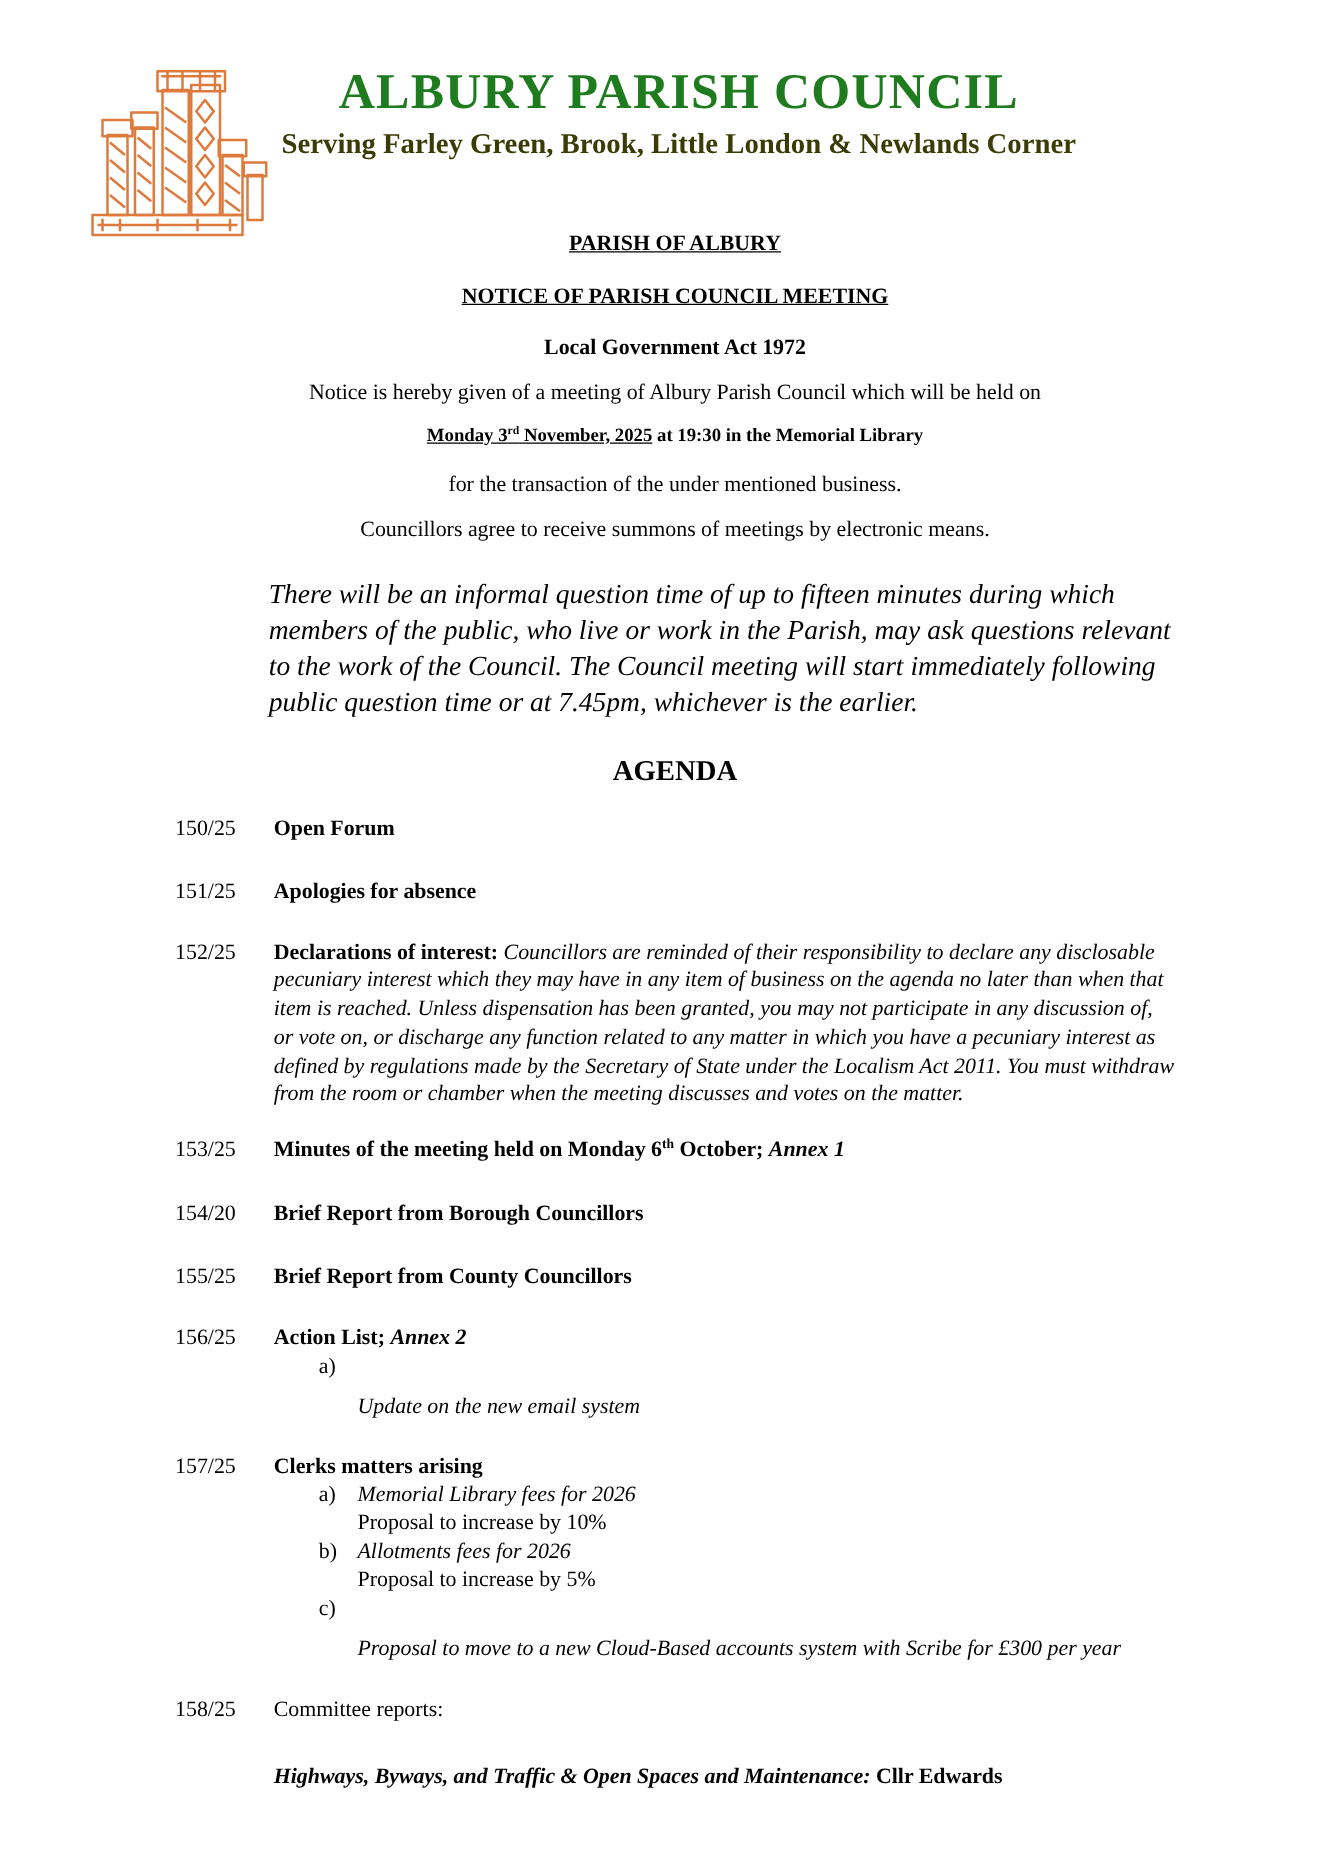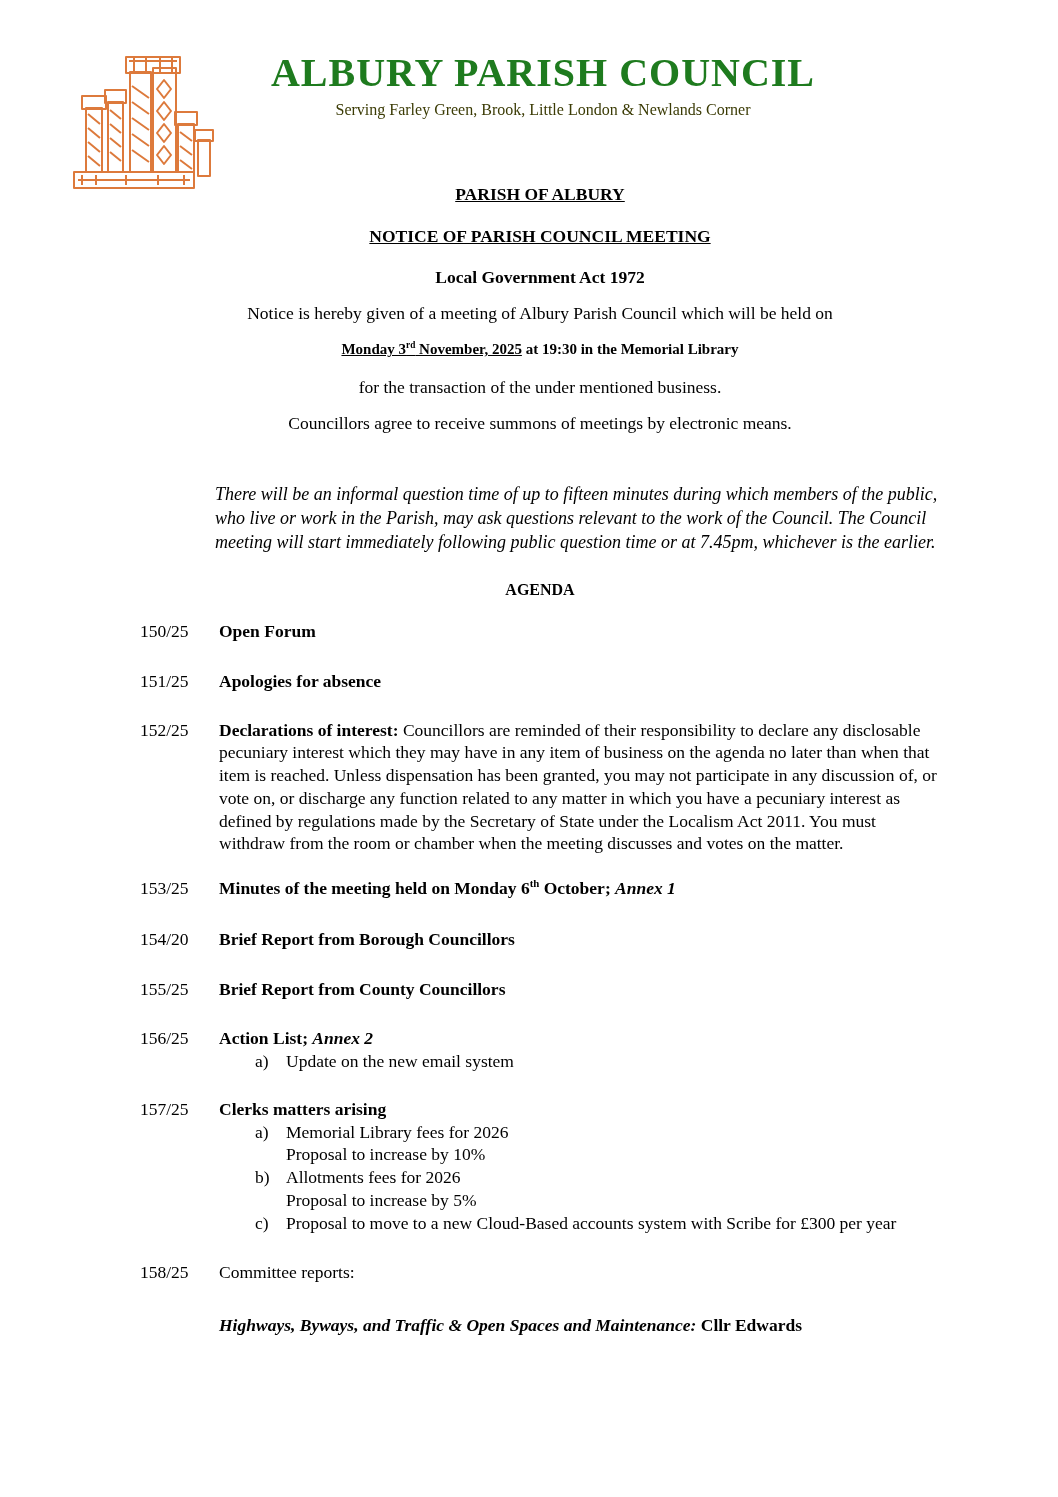--- a/index.html
+++ b/index.html
@@ -12,37 +12,37 @@
   html,body{background:#ffffff;}
   .page{
     width:1058px;height:1497px;margin:0 auto;position:relative;
     background:#ffffff;color:var(--text);
     font-family:"Liberation Serif","DejaVu Serif",serif;
     font-size:17.5px;line-height:1.3;overflow:hidden;
   }
   .logo{position:absolute;left:66px;top:44px;width:152px;height:152px;}
   .header-text{position:absolute;left:0;right:0;top:52px;text-align:center;padding-left:28px;}
   .header-title{font-size:40px;font-weight:bold;color:var(--title-green);letter-spacing:1px;line-height:1.05;}
-  .header-subtitle{font-size:16px;font-weight:normal;color:var(--subtitle-olive);margin-top:6px;}
+  .header-subtitle{font-size:23px;font-weight:bold;color:var(--subtitle-olive);margin-top:6px;}
   .content{position:absolute;left:140px;right:118px;top:183px;}
   .center{text-align:center;}
   .b{font-weight:bold;}
-  .i{}
+  .i{font-style:italic;margin-top:32px;}
   .bi{font-weight:bold;font-style:italic;}
   .u{text-decoration:underline;}
   sup{font-size:62%;vertical-align:super;line-height:0;}
   .h-parish{margin-top:0;}
   .h-notice{margin-top:19px;}
   .h-act{margin-top:18px;}
   .ln-given{margin-top:14px;}
   .ln-date{margin-top:15px;font-size:15px;}
   .ln-trans{margin-top:16px;}
   .ln-summons{margin-top:14px;}
-  .question-para{margin-top:48px;margin-left:75px;width:744px;font-style:italic;font-size:18px;line-height:1.32;}
-  .h-agenda{margin-top:26px;font-size:16px;}
+  .question-para{margin-top:25px;margin-left:75px;width:744px;font-style:italic;font-size:22px;line-height:1.32;}
+  .h-agenda{margin-top:26px;font-size:23px;}
   .agenda{margin-top:19px;}
   .agenda-row{display:flex;align-items:flex-start;margin-top:27px;}
   .agenda-row:first-child{margin-top:16px;}
   .num{flex:0 0 79px;}
   .row-body{flex:1 1 auto;}
   .sub-item{display:flex;margin-left:36px;}
   .sub-letter{flex:0 0 31px;}
   .sub-text{flex:1 1 auto;}
   .gap-152{margin-top:26px;justify-content:flex-end;}
   .gap-153{margin-top:22px;}

